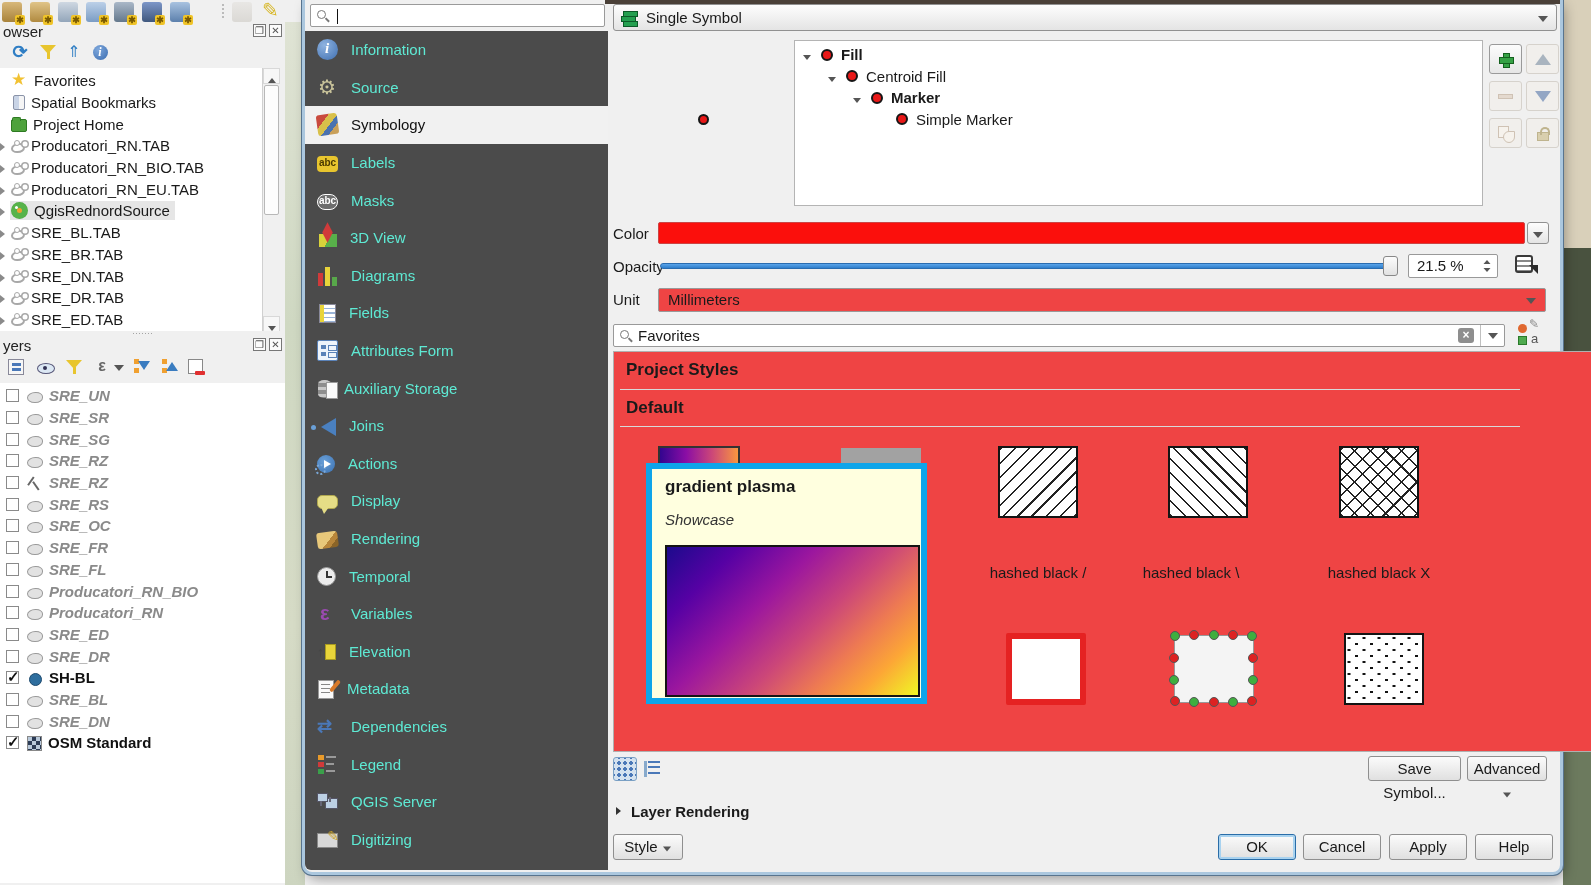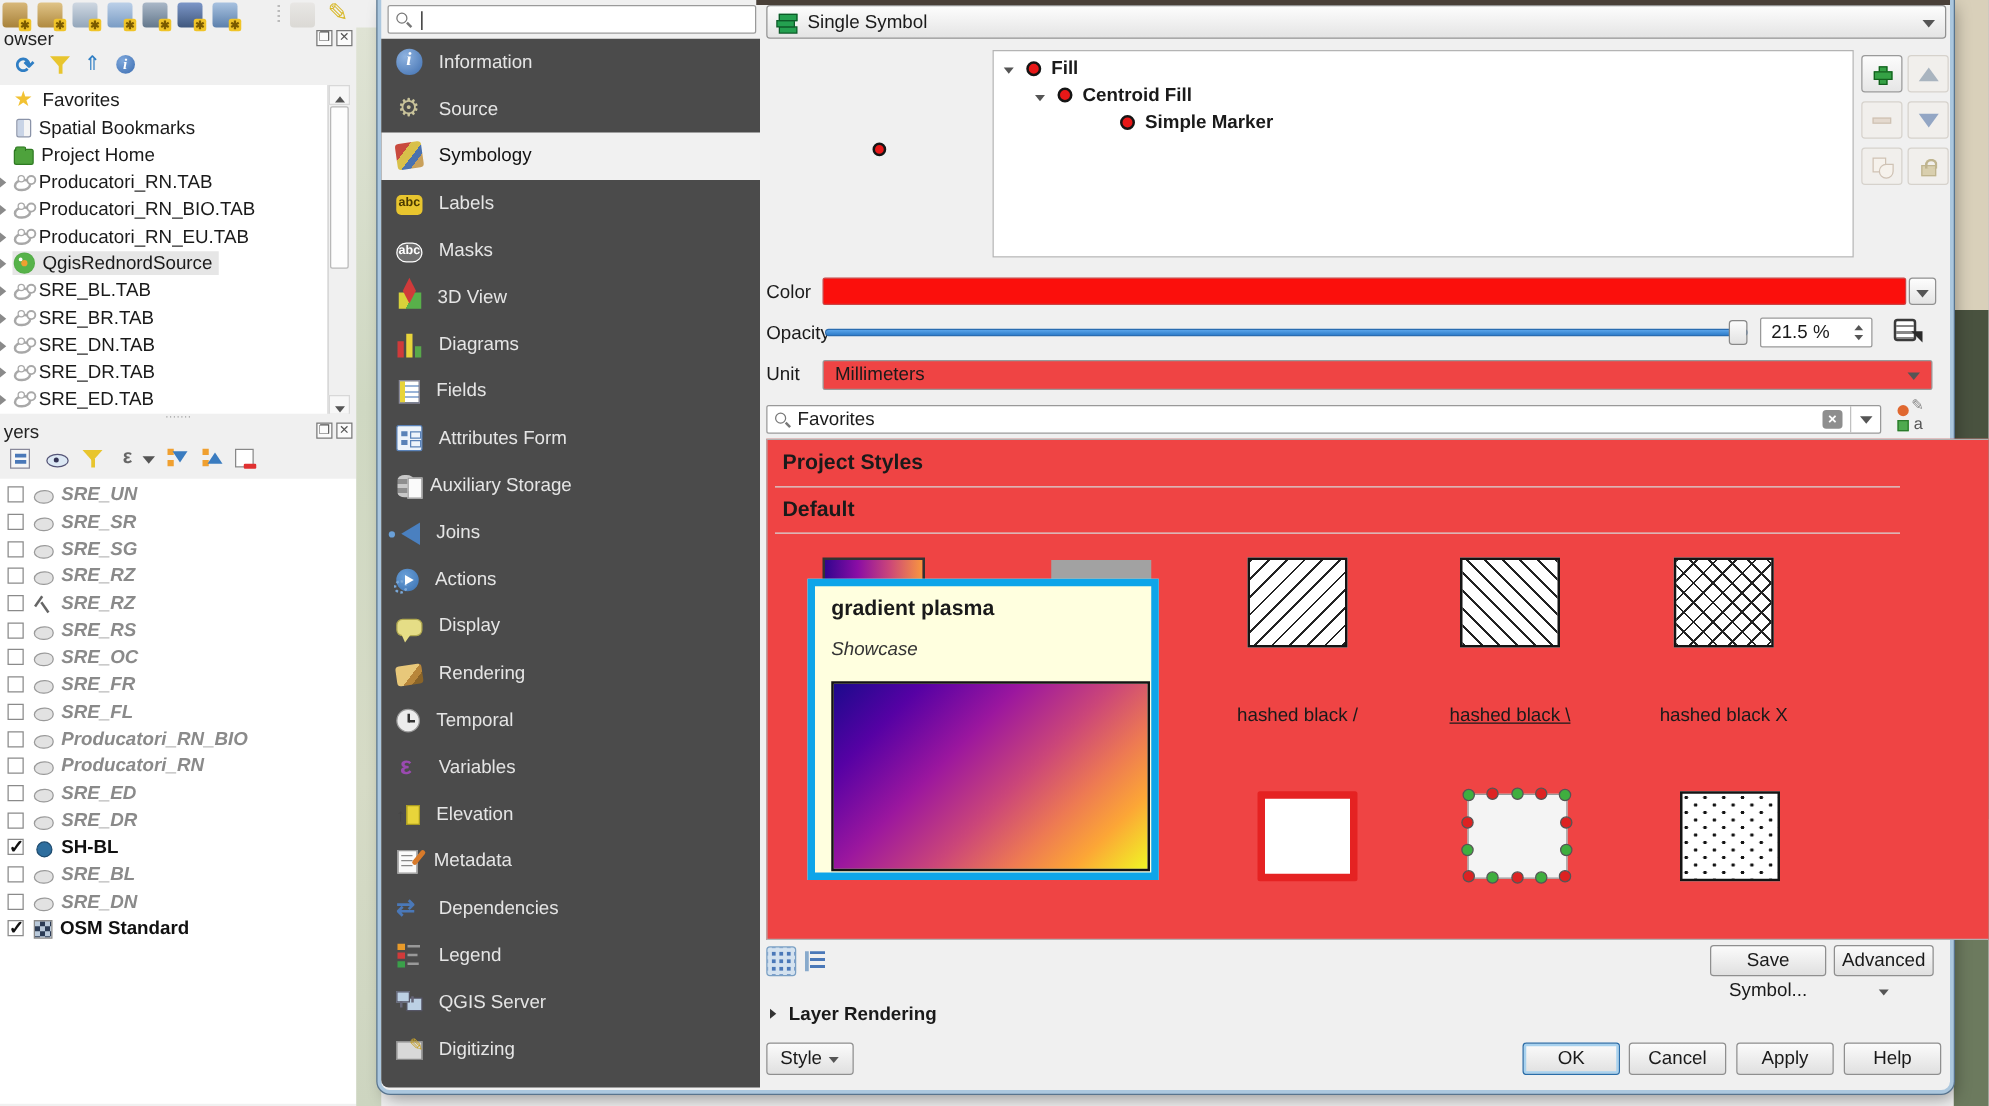--- a/index.html
+++ b/index.html
@@ -75,21 +75,21 @@
     background:#f0f0f0; border-radius:0 0 7px 7px;
     box-shadow:0 0 0 3px #abc7de, 0 0 0 4px #58748e, 3px 6px 14px rgba(0,0,0,.4); }
   .dlg-topstrip { position:absolute; left:300px; top:0; width:955px; height:4px; background:#4a4038; }
 
   
   #opt-search { position:absolute; left:5px; top:4px; width:295px; height:23px; background:#fff; border:1px solid #9a9a9a; border-radius:2px; }
   .mag { position:absolute; left:6px; top:5px; width:9px; height:9px; border:1.5px solid #777; border-radius:50%; }
   .mag::after { content:""; position:absolute; left:7px; top:8px; width:5px; height:1.5px; background:#777; transform:rotate(45deg); }
   .caret { position:absolute; left:26px; top:4px; width:1px; height:15px; background:#111; }
   #sidebar { position:absolute; left:0; top:31px; bottom:2px; width:303px; background:#4b4b4b; border-radius:0 0 0 6px; overflow:hidden; }
-  .si { height:37.6px; display:flex; align-items:center; padding-left:12px; color:#e5e5e5; cursor:default; }
+  .si { height:37.6px; display:flex; align-items:center; padding-left:12px; color:#5eead4; cursor:default; }
   .si.sel { background:#f1f1f1; color:#111; }
   .si .lab { margin-left:13px; }
   .sic { width:21px; height:21px; position:relative; flex:none; display:inline-block; }
 
   .ic-info { border-radius:50%; background:radial-gradient(circle at 35% 30%, #8fb3e0, #3f6fb0); }
   .ic-info::after { content:"i"; position:absolute; left:8px; top:1px; color:#fff; font-style:italic; font-weight:bold; font-family:"Liberation Serif",serif; font-size:15px; }
   .ic-source::after { content:"⚙"; font-size:20px; color:#c9c39a; line-height:21px; margin-left:1px; }
   .ic-symb { background:linear-gradient(135deg,#c94a3e 0 32%,#d8c04a 32% 56%,#4a72b0 56% 74%,#c9a05a 74%); border-radius:3px; transform:rotate(-8deg); }
   .ic-labels { background:#e8c52e; border-radius:4px; height:16px; margin-top:3px; }
   .ic-labels::after { content:"abc"; position:absolute; width:100%; text-align:center; top:1px; font-size:10px; font-weight:bold; color:#4a3a00; }
@@ -130,21 +130,21 @@
 
   
   .btn-face { background:linear-gradient(#fdfdfd,#e4e4e4); border:1px solid #919191; border-radius:3px; }
   .tri-dn { width:0; height:0; border-left:5px solid transparent; border-right:5px solid transparent; border-top:6px solid #555; display:inline-block; }
   .tri-up6 { width:0; height:0; border-left:5px solid transparent; border-right:5px solid transparent; border-bottom:6px solid #555; display:inline-block; }
   .ic-renderer { position:absolute; left:7px; top:6px; width:16px; height:14px; }
   .ic-renderer::before { content:""; position:absolute; left:2px; top:0; width:13px; height:3.5px; background:#24a050; border:1px solid #0c5a28; box-shadow:-2px 5px 0 -1px #24a050, -2px 5px 0 0 #0c5a28, 0px 10px 0 -1px #24a050, 0px 10px 0 0 #0c5a28; }
 
   
   .sdot { width:12px; height:12px; border-radius:50%; background:#e81818; border:2px solid #151515; display:inline-block; flex:none; margin-right:8px; }
-  .strow { height:21.5px; display:flex; align-items:center;font-weight:bold; }
+  .strow { height:21.5px; display:flex; align-items:center; }
 
   
   .sbtn { position:absolute; width:33px; height:30px; border-radius:3px; }
   .sbtn.en { background:linear-gradient(#fcfcfc,#e6e6e6); border:1px solid #9a9a9a; }
   .sbtn.dis { background:#f1efec; border:1px solid #d6d2cc; }
   .plus { position:absolute; left:9px; top:8px; width:13px; height:13px; }
   .plus::before { content:""; position:absolute; left:4px; top:0; width:5px; height:13px; background:#35a145; border:1px solid #14601f; }
   .plus::after { content:""; position:absolute; left:0; top:4px; width:13px; height:5px; background:#35a145; border:1px solid #14601f; }
   .tri-up-b { position:absolute; left:8px; top:9px; width:0; height:0; border-left:8px solid transparent; border-right:8px solid transparent; border-bottom:11px solid #a9b4bf; }
   .tri-dn-b { position:absolute; left:8px; top:9px; width:0; height:0; border-left:8px solid transparent; border-right:8px solid transparent; border-top:11px solid #93a6c4; }
@@ -544,20 +544,26 @@
           <span style="width:8px;"></span>
           <span class="sdot"></span>
           <b>Fill</b>
         </div>
       <div class="strow" style="padding-left:33px;">
           <span class="exp"><span class="tri-d4"></span></span>
           <span style="width:8px;"></span>
           <span class="sdot"></span>
           <span>Centroid Fill</span>
         </div>
+      <div class="strow" style="padding-left:58px;">
+          <span class="exp"><span class="tri-d4"></span></span>
+          <span style="width:8px;"></span>
+          <span class="sdot"></span>
+          <b>Marker</b>
+        </div>
       <div class="strow" style="padding-left:101px;">
           <span class="sdot"></span>
           <span>Simple Marker</span>
         </div>
     </div>
 
     <div class="sbtn en" style="left:1184px;top:44px;">
         <span class="plus"></span>
       </div>
     <div class="sbtn dis" style="left:1221px;top:44px;">
@@ -622,21 +628,21 @@
       <b class="abs" style="left:12px;top:46px;font-size:17px;">Default</b>
       <div class="abs" style="left:6px;top:74px;width:900px;border-top:1px solid #d8d8d8;"></div>
 
       <div class="sym" style="left:44px;top:94px;width:82px;height:72px;border-color:#333;background:linear-gradient(90deg,#33058f,#8a0da5,#cc4778,#f8963f);"></div>
       <div class="abs" style="left:227px;top:96px;width:80px;height:70px;background:#a2a2a2;"></div>
       <div class="sym hash1" style="left:384px;top:94px;width:80px;height:72px;"></div>
       <div class="sym hash2" style="left:554px;top:94px;width:80px;height:72px;"></div>
       <div class="sym hashx" style="left:725px;top:94px;width:80px;height:72px;"></div>
 
       <span class="symlab" style="left:339px;top:212px;">hashed black /</span>
-      <span class="symlab" style="left:509px;top:212px;text-decoration:underline;">hashed black \</span>
+      <span class="symlab" style="left:492px;top:212px;">hashed black \</span>
       <span class="symlab" style="left:680px;top:212px;">hashed black X</span>
 
       <div class="abs" style="left:392px;top:281px;width:80px;height:72px;border:6px solid #e52222;border-radius:2px;background:#fff;"></div>
       <div class="abs" style="left:556px;top:279px;width:88px;height:76px;">
         <div class="abs" style="left:4px;top:4px;right:4px;bottom:4px;background:#f4f4f4;border:1px solid #999;"></div>
         <span class="mdot g" style="left:0;top:0;"></span>
           <span class="mdot r" style="left:19px;top:-1px;"></span>
           <span class="mdot g" style="left:39px;top:-1px;"></span>
           <span class="mdot r" style="left:58px;top:-1px;"></span>
           <span class="mdot g" style="left:77px;top:0;"></span>

